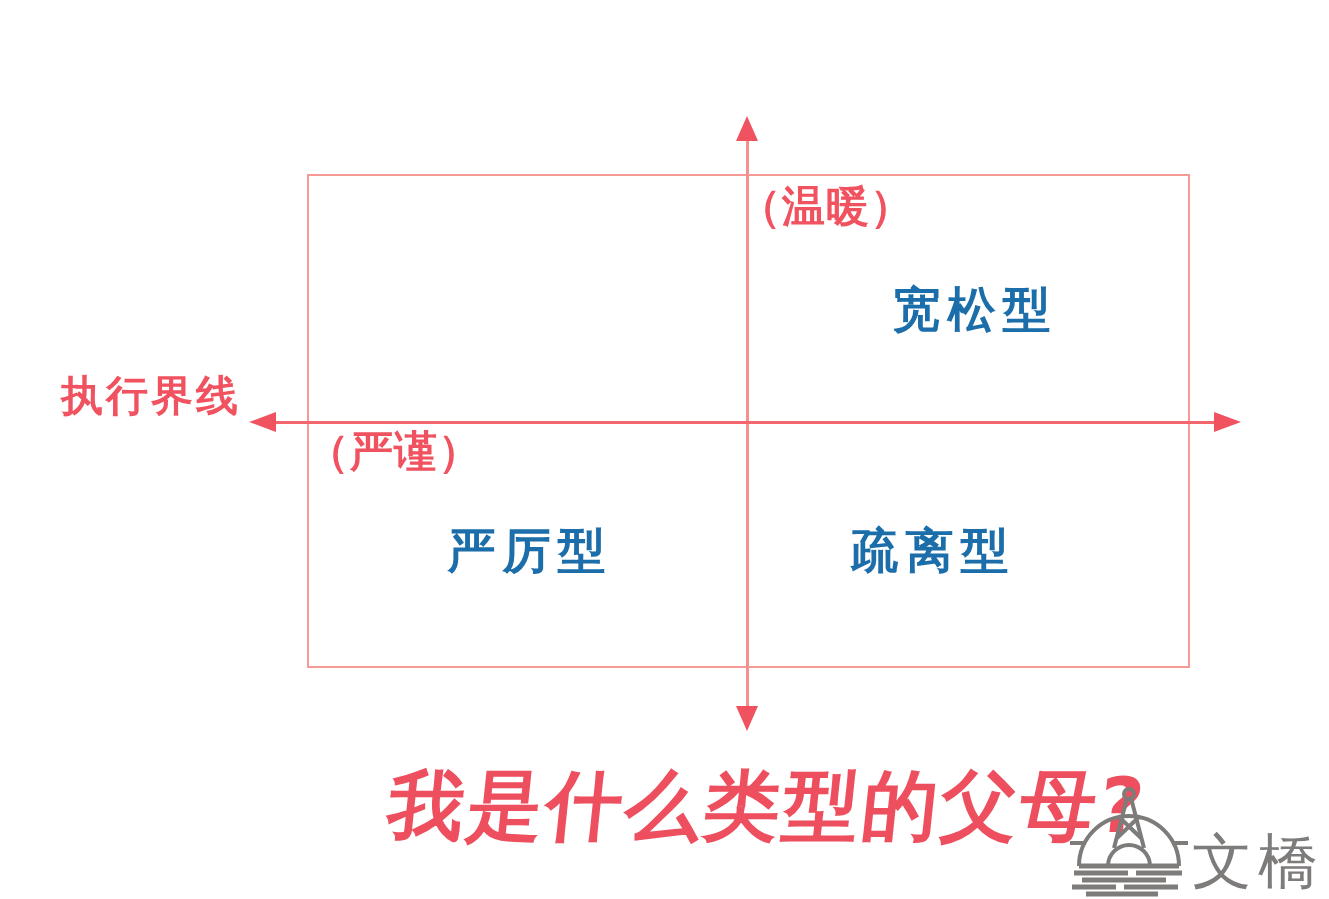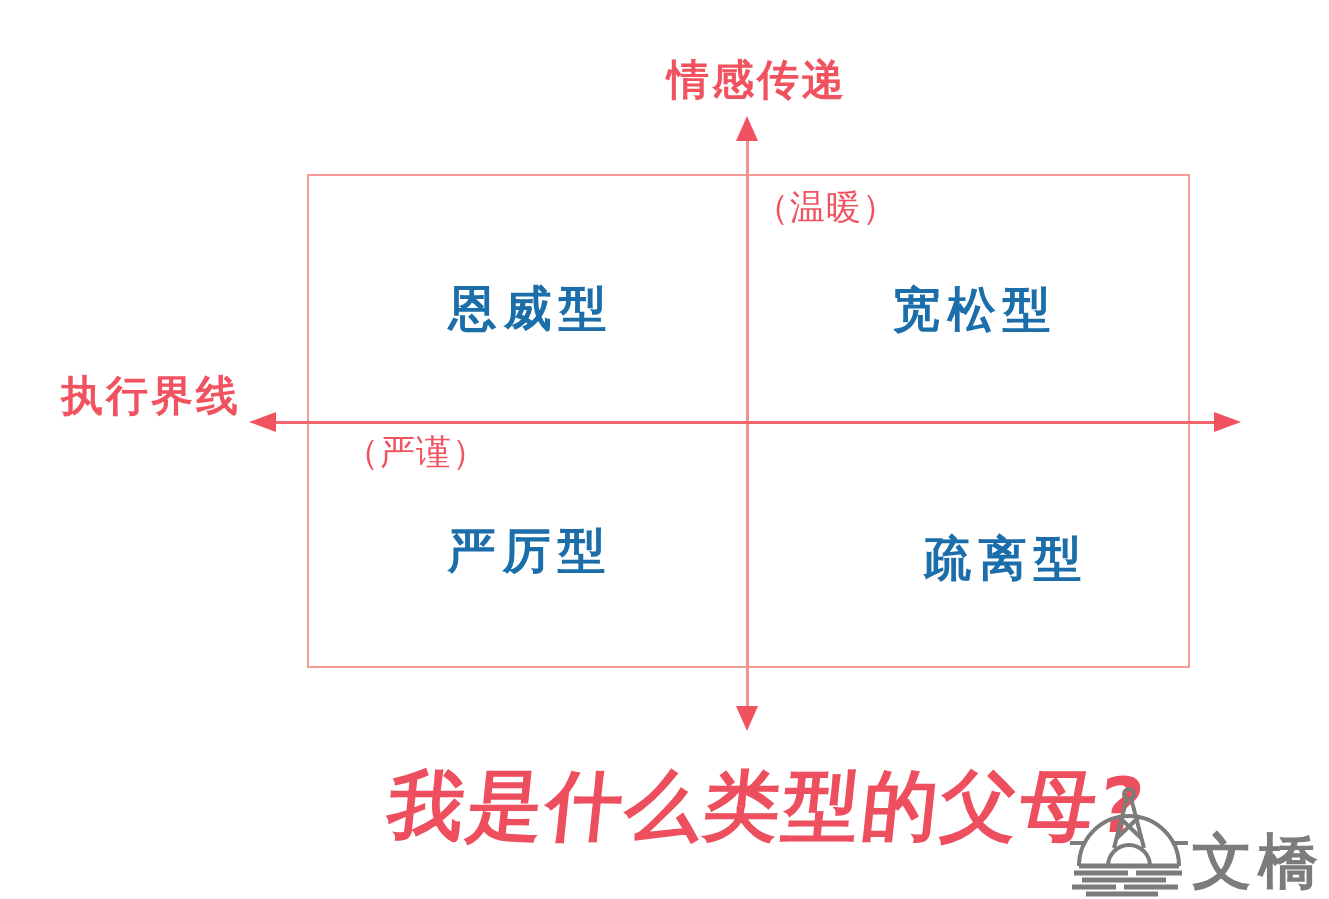--- a/index.html
+++ b/index.html
@@ -64,22 +64,22 @@
     transform: translate(-50%, -50%);
     white-space: nowrap;
     color: #f0525f;
   }
   .axis-main {
     font-size: 42px;
     font-weight: 600;
     letter-spacing: 3px;
   }
   .axis-sub {
-    font-size: 35px;
-    font-weight: 400;
+    font-size: 43px;
+    font-weight: 700;
     letter-spacing: 1px;
   }
   .quad {
     font-size: 48px;
     font-weight: bold;
     letter-spacing: 7px;
     color: #1b6ea9;
   }
   .title {
     position: absolute;
@@ -96,21 +96,21 @@
   .logo {
     position: absolute;
     left: 1070px; top: 786px;
     display: flex;
     align-items: flex-end;
     z-index: 2;
   }
   .logo-icon { width: 118px; height: 113px; }
   .logo-text {
     font-size: 60px;
-    font-weight: bold;
+    font-weight: normal;
     color: #7e7c7a;
     letter-spacing: 6px;
     margin-left: 4px;
     line-height: 1;
     padding-bottom: 8px;
     font-family: "DejaVu Serif", "Liberation Serif", serif;
   }
 </style>
 </head>
 <body>
@@ -119,30 +119,28 @@
 
   <div class="qbox"></div>
 
   <div class="v-line"></div>
   <div class="h-line"></div>
   <div class="arr arr-up"></div>
   <div class="arr arr-down"></div>
   <div class="arr arr-left"></div>
   <div class="arr arr-right"></div>
 
-  <div class="lbl axis-main" style="left:757px; top:80px;">情感传递</div>
   <div class="lbl axis-main" style="left:151px; top:396px;">执行界线</div>
 
   <div class="lbl axis-sub" style="left:826px; top:207px;">（温暖）</div>
-  <div class="lbl axis-sub" style="left:416px; top:452px;">（严谨）</div>
+  <div class="lbl axis-sub" style="left:394px; top:452px;">（严谨）</div>
 
-  <div class="lbl quad" style="left:531px; top:309px;">恩威型</div>
   <div class="lbl quad" style="left:530px; top:551px;">严厉型</div>
   <div class="lbl quad" style="left:975px; top:310px;">宽松型</div>
-  <div class="lbl quad" style="left:1006px; top:551px;margin-top:8px;">疏离型</div>
+  <div class="lbl quad" style="left:933px; top:551px;">疏离型</div>
 
   <div class="title">我是什么类型的父母?</div>
 
   <div class="logo">
     <svg class="logo-icon" viewBox="0 0 118 113" aria-hidden="true">
       <g fill="none" stroke="#7e7c7a" stroke-width="4" stroke-linecap="butt">
 
         <circle cx="59" cy="8" r="5"></circle>
         <path d="M57,12 L44,62"></path>
         <path d="M61,12 L74,62"></path>

